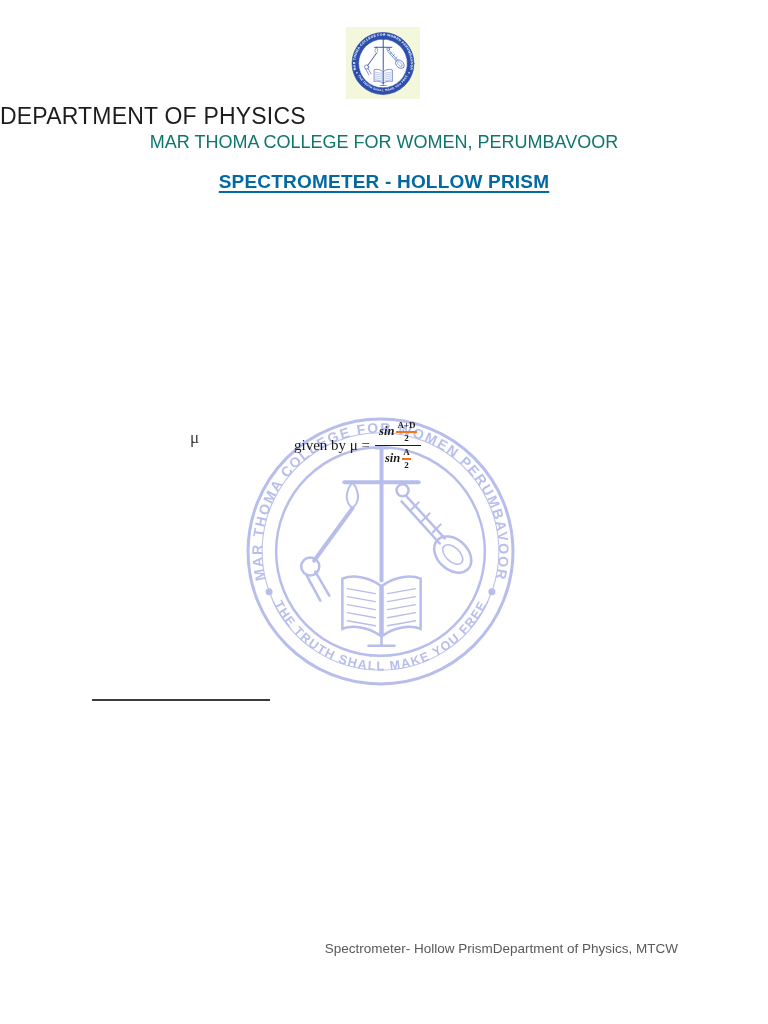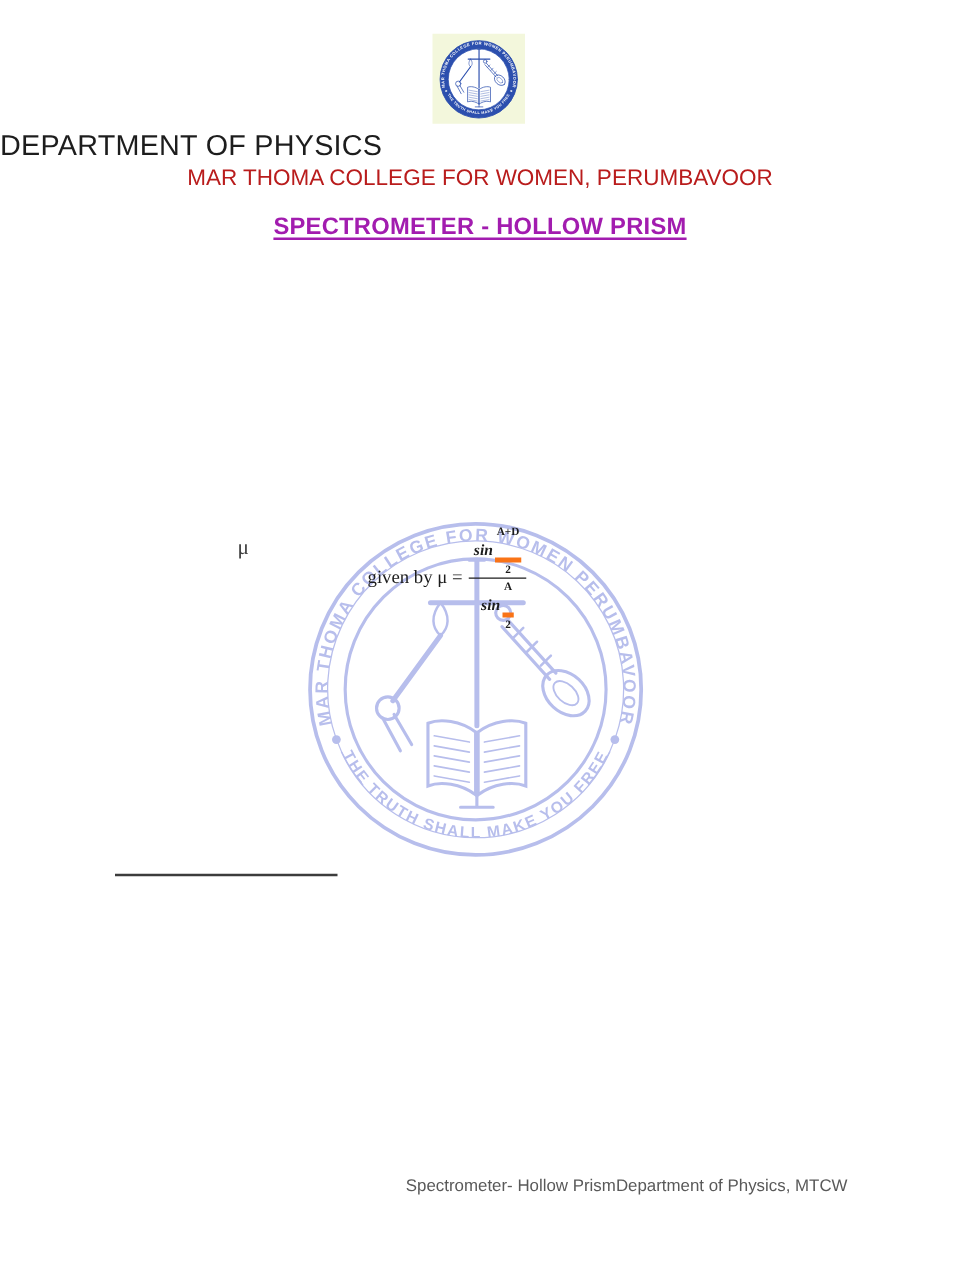--- a/index.html
+++ b/index.html
@@ -12,25 +12,25 @@
     position:absolute;left:346px;top:27px;width:74px;height:72px;
     background:#f3f7dc;display:flex;align-items:center;justify-content:center;
   }
   .logo-box svg{width:68px;height:68px;color:#2c4fae;--band:#2c4fae;--inner:#ffffff;--ringtext:#ffffff;}
   .h-title{
     position:absolute;left:0;top:103px;width:768px;
     font-size:23px;color:#1d1d1d;letter-spacing:.2px;
   }
   .h-college{
     position:absolute;left:0;top:132px;width:768px;text-align:center;
-    font-size:18px;color:#b91c1c;
+    font-size:18px;color:#0f766e;
   }
   .h-doc{
     position:absolute;left:0;top:171px;width:768px;text-align:center;
-    font-size:19px;font-weight:700;color:#a21caf;
+    font-size:19px;font-weight:700;color:#0369a1;
     text-decoration:underline;text-decoration-thickness:2px;text-underline-offset:3px;
     letter-spacing:.2px;
   }
   
   .watermark{
     position:absolute;left:240px;top:404px;width:281px;height:291px;
     color:#b0b7ea;opacity:.9;z-index:0;pointer-events:none;
   }
   .watermark svg{width:100%;height:100%;}
   .ring-text{
@@ -47,21 +47,21 @@
     display:flex;align-items:center;color:#1c1c1c;
     font-family:"Liberation Serif",serif;font-size:15px;
   }
   .f-prefix{margin-right:5px;}
   .bigfrac{display:inline-flex;flex-direction:column;align-items:center;font-weight:bold;}
   .frow{display:flex;align-items:center;line-height:1.1;}
   .frow.num{border-bottom:1.5px solid #1c1c1c;padding:0 4px 2px 4px;}
   .frow.den{padding-top:2px;}
   .sin{font-style:italic;font-size:12.5px;margin-right:2px;}
   .sfrac{display:inline-flex;flex-direction:column;align-items:center;font-size:9px;line-height:1;}
-  .sfrac .stop{border-bottom:4px solid #f97316;padding:0 1px 16px 1px;}
+  .sfrac .stop{border-bottom:2px solid #f97316;padding:0 1px 1px 1px;}
   .sfrac .sbot{padding-top:1px;}
   
   .footnote-line{
     position:absolute;left:92px;top:699px;width:178px;height:0;
     border-top:2px solid #3c3c3c;z-index:2;
   }
   .footer{
     position:absolute;left:92px;top:941px;width:586px;
     display:flex;justify-content:flex-end;
     font-size:13.5px;color:#595959;z-index:2;

